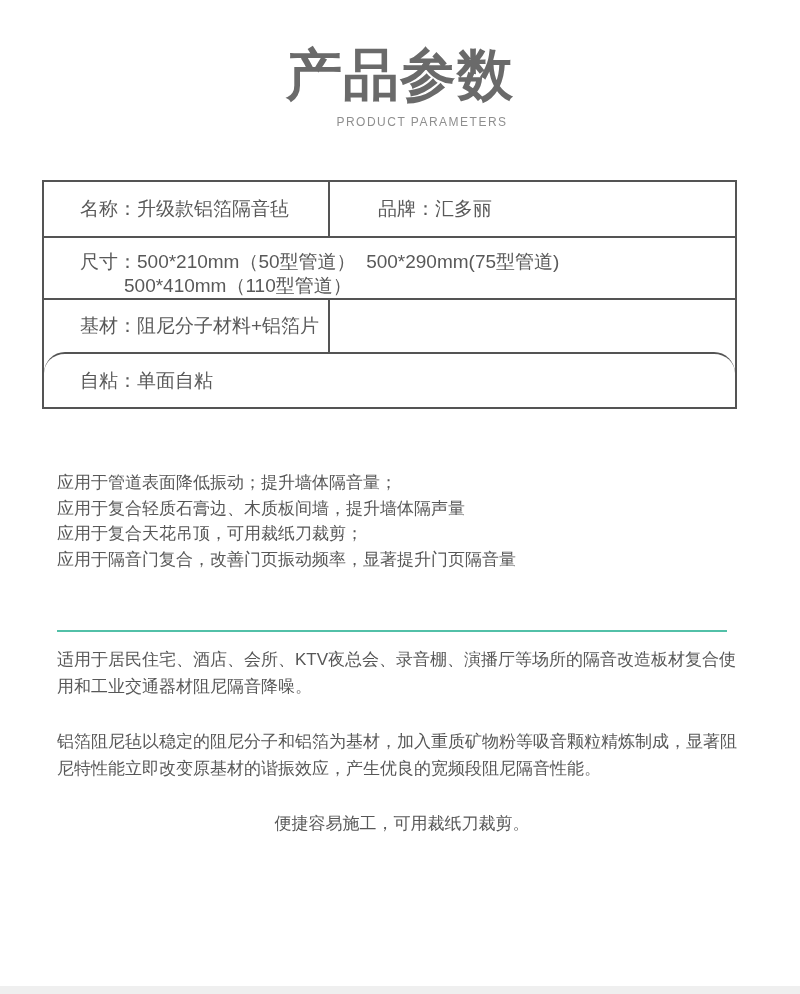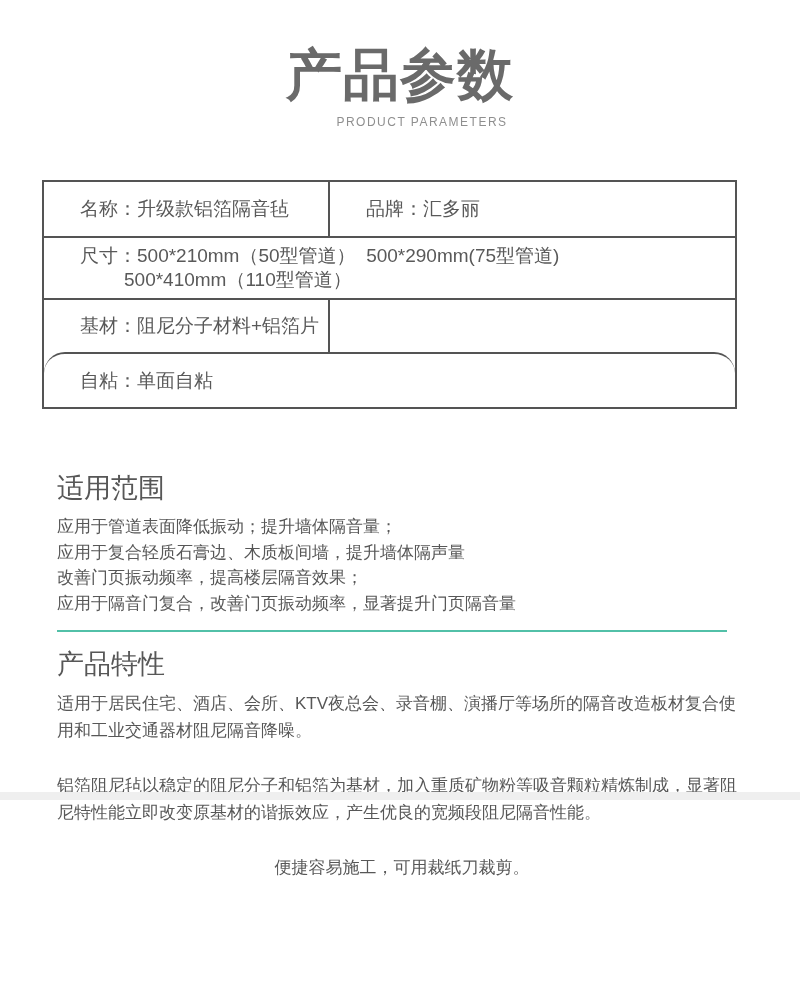--- a/index.html
+++ b/index.html
@@ -2,21 +2,21 @@
 <html><head>
 <meta charset="utf-8">
 <style>
   * { margin: 0; padding: 0; box-sizing: border-box; }
   html, body { background: #ffffff; }
   body {
     width: 800px; height: 994px;
     font-family: "Liberation Sans", "DejaVu Sans", sans-serif;
     position: relative; overflow: hidden;
   }
-  .page { position: relative; width: 800px; height: 800px; background: #ffffff; }
+  .page { position: relative; width: 800px; height: 994px; background: #ffffff; }
 
   
   .header { position: absolute; top: 44px; left: 0; width: 800px; text-align: center; }
   .title {
     font-size: 56px; font-weight: bold; color: #6a6a6a;
     letter-spacing: 1px; line-height: 1.1;
   }
   .subtitle {
     margin-top: 9px; font-size: 12px; color: #8f8f8f;
     letter-spacing: 1.5px; font-weight: 400; padding-left: 44px;
@@ -26,22 +26,22 @@
   .param-table {
     position: absolute; left: 42px; top: 180px; width: 695px;
     border: 2px solid #545454; color: #595959; font-size: 19px;
   }
   .t-row { display: flex; border-top: 2px solid #545454; }
   .t-row:first-child { border-top: none; }
   .t-cell { display: flex; flex-direction: column; justify-content: center; padding-left: 36px; }
   .c-left { width: 286px; flex: none; border-right: 2px solid #545454; }
   .c-right { flex: 1; }
   .c-full { width: 100%; }
-  .r1 { height: 54px; }
-  .r2 { height: 62px; }
+  .r1 { height: 54px; gap: 12px; }
+  .r2 { height: 62px; align-items: flex-end; }
   .r3 { height: 54px; }
   .r4 { height: 55px; border-radius: 21px; }
   .size-line { line-height: 24px; white-space: pre-wrap; }
   .size-line2 { padding-left: 44px; }
 
   
   .section { position: absolute; left: 57px; width: 690px; color: #575757; }
   .scope { top: 470px; }
   .features { top: 646px; }
   .section h2 {
@@ -85,31 +85,29 @@
     </div>
     <div class="t-row r3">
       <div class="t-cell c-left">基材：阻尼分子材料+铝箔片</div>
     </div>
     <div class="t-row r4">
       <div class="t-cell c-full">自粘：单面自粘</div>
     </div>
   </div>
 
   <section class="section scope">
-    <h2>适用范围</h2>
     <div class="line">应用于管道表面降低振动；提升墙体隔音量；</div>
     <div class="line">应用于复合轻质石膏边、木质板间墙，提升墙体隔声量</div>
-    <div class="line">改善门页振动频率，提高楼层隔音效果；</div>
+    <div class="line">应用于复合天花吊顶，可用裁纸刀裁剪；</div>
     <div class="line">应用于隔音门复合，改善门页振动频率，显著提升门页隔音量</div>
   </section>
 
   <div class="divider"></div>
 
   <section class="section features">
-    <h2>产品特性</h2>
     <p>适用于居民住宅、酒店、会所、KTV夜总会、录音棚、演播厅等场所的隔音改造板材复合使用和工业交通器材阻尼隔音降噪。</p>
     <p>铝箔阻尼毡以稳定的阻尼分子和铝箔为基材，加入重质矿物粉等吸音颗粒精炼制成，显著阻尼特性能立即改变原基材的谐振效应，产生优良的宽频段阻尼隔音性能。</p>
     <p>便捷容易施工，可用裁纸刀裁剪。</p>
   </section>
 
   <div class="bottom-strip"></div>
 
 </div>
 
 </body></html>

